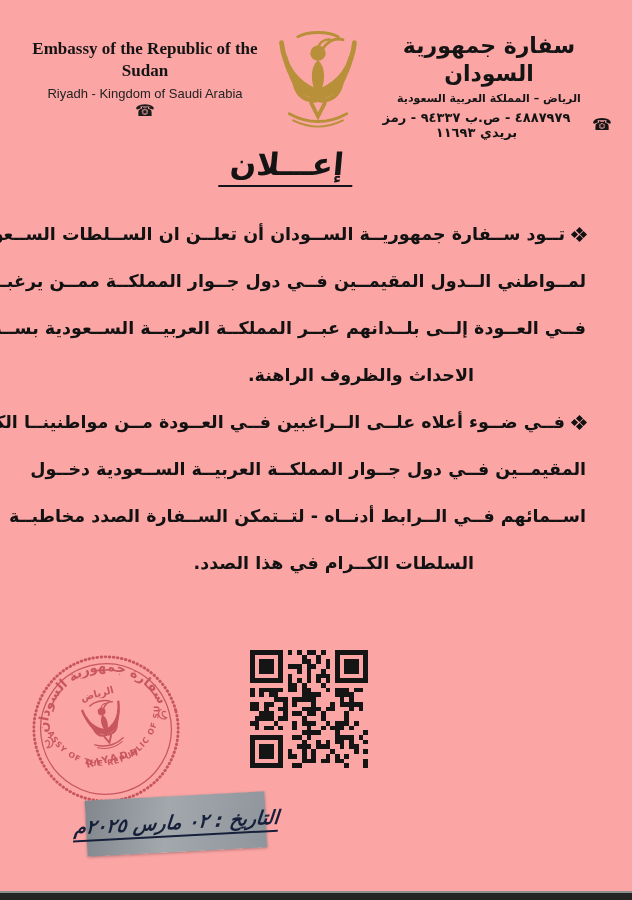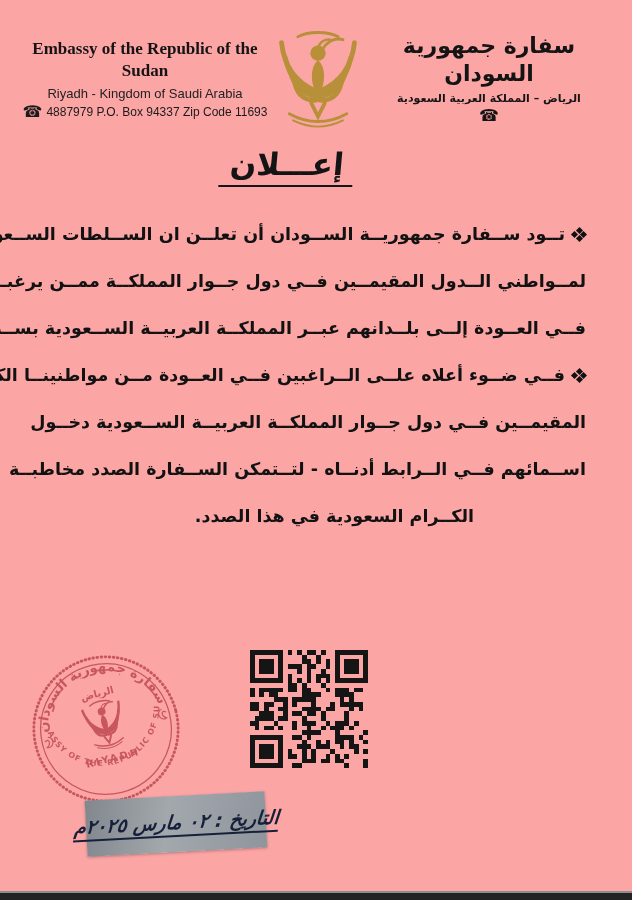--- a/index.html
+++ b/index.html
@@ -95,58 +95,59 @@
 </svg>
 
 <div class="page">
 
   <header class="letterhead">
     <div class="lh-left">
       <div class="lh-en-title">Embassy of the Republic of the Sudan</div>
       <div class="lh-en-sub">Riyadh  - Kingdom of Saudi Arabia</div>
       <div class="lh-en-contact">
         <span class="phone-glyph">☎</span>
-        <span>4887979 P.O. Box 94337 Zip Code 11693</span>
       </div>
     </div>
 
     <div class="lh-emblem">
       <svg viewBox="0 0 100 112" style="color:#b8903a;width:96px;height:110px;">
         <use href="#coa-bird"></use>
       </svg>
     </div>
 
     <div class="lh-right">
       <div class="lh-ar-title">سفارة جمهورية السودان</div>
       <div class="lh-ar-sub">الرياض – المملكة العربية السعودية</div>
       <div class="lh-ar-contact">
         <span class="phone-glyph">☎</span>
+        <span>٤٨٨٧٩٧٩ - ص.ب ٩٤٣٣٧ - رمز بريدي ١١٦٩٣</span>
       </div>
     </div>
   </header>
 
   <div class="doc-title-wrap">
     <span class="doc-title">إعـــلان</span>
   </div>
 
   <main class="announcement">
     <div>
       <div class="line">
         <span class="bullet"><i></i><i></i><i></i><i></i></span><span>تــود ســفارة جمهوريــة الســودان أن تعلــن ان الســلطات الســعودية</span>
       </div>
       <div class="line">لمــواطني الــدول المقيمــين فــي دول جــوار المملكــة ممــن يرغبــون</div>
       <div class="line">فــي العــودة إلــى بلــدانهم عبــر المملكــة العربيــة الســعودية بســبب</div>
+      <div class="line line-end">الاحداث والظروف الراهنة.</div>
     </div>
     <div>
       <div class="line">
         <span class="bullet"><i></i><i></i><i></i><i></i></span><span>فــي ضــوء أعلاه علــى الــراغبين فــي العــودة مــن مواطنينــا الكــرام</span>
       </div>
       <div class="line">المقيمــين فــي دول جــوار المملكــة العربيــة الســعودية دخــول</div>
       <div class="line">اســمائهم فــي الــرابط أدنــاه - لتــتمكن الســفارة الصدد مخاطبــة</div>
-      <div class="line line-end">الكــرام السعودية في هذا الصدد.</div>
+      <div class="line line-end">السلطات الكــرام في هذا الصدد.</div>
     </div>
   </main>
 
   <div class="qr" id="qr"><svg viewBox="0 0 25 25" shape-rendering="crispEdges">
         <rect x="0" y="0" width="1" height="1" fill="#151515"></rect>
         <rect x="1" y="0" width="1" height="1" fill="#151515"></rect>
         <rect x="2" y="0" width="1" height="1" fill="#151515"></rect>
         <rect x="3" y="0" width="1" height="1" fill="#151515"></rect>
         <rect x="4" y="0" width="1" height="1" fill="#151515"></rect>
         <rect x="5" y="0" width="1" height="1" fill="#151515"></rect>

